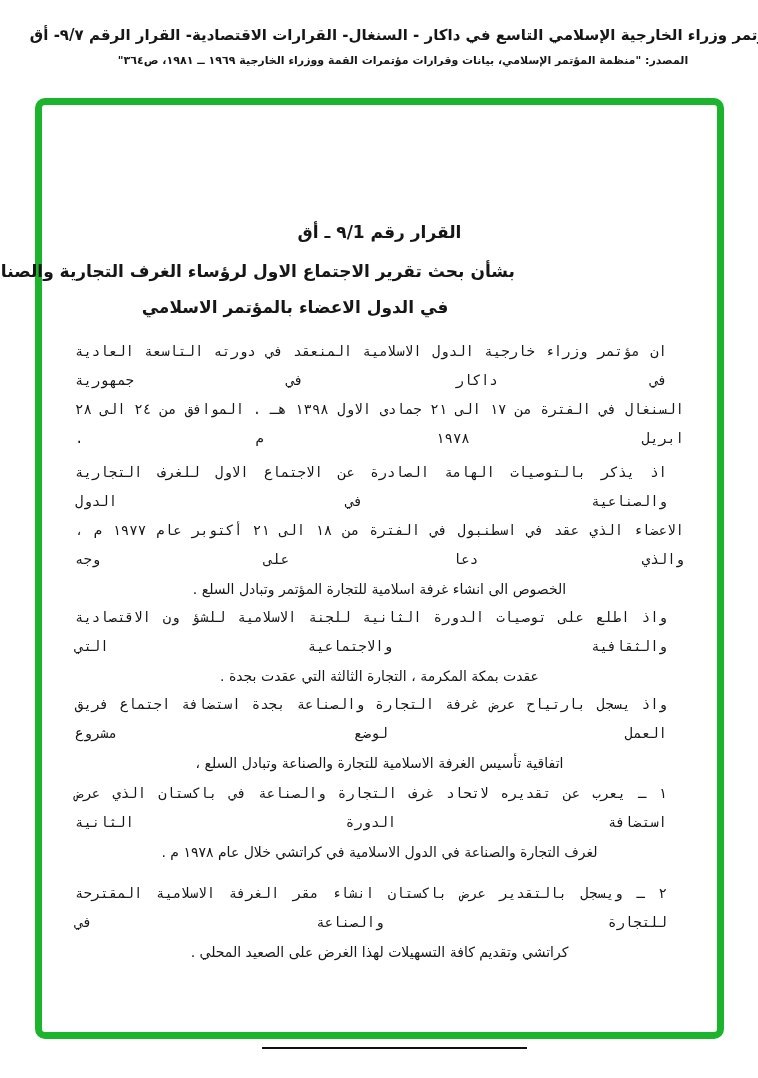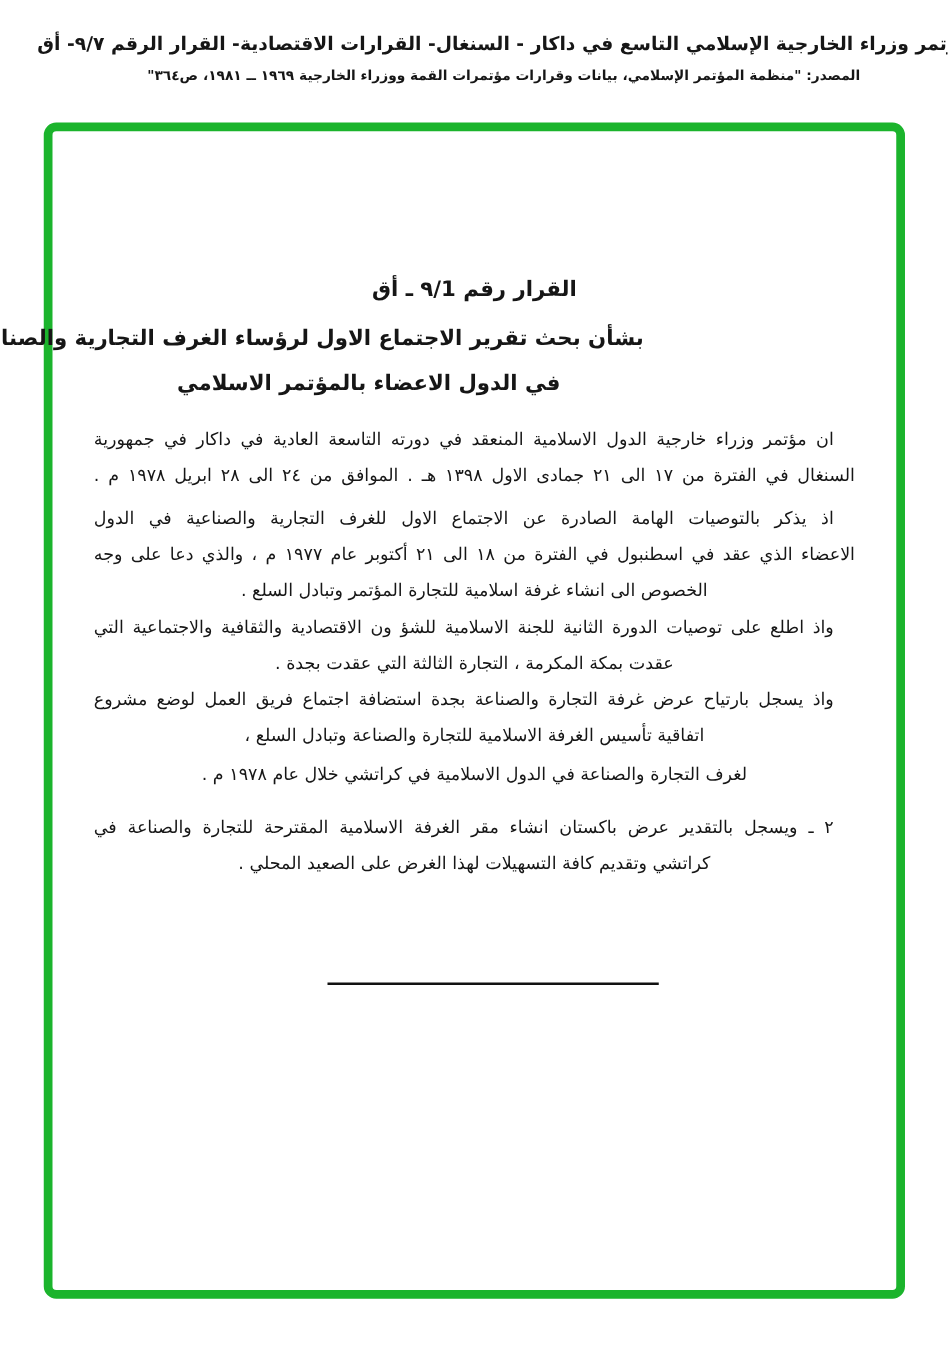--- a/index.html
+++ b/index.html
@@ -56,20 +56,21 @@
     font-size:17px;font-weight:bold;line-height:28px;
     text-align:center;white-space:nowrap;
   }
   .title-sub-line + .title-sub-line{margin-top:8px;}
 
   
   .para{font-size:14px;line-height:29px;}
   .para .jline{
     text-align:justify;
     text-align-last:justify;
+    font-family:Liberation Mono, monospace;
   }
   .para .cline{
     text-align:center;
     white-space:nowrap;
   }
   .ind{padding-right:17px;}
   .p1{margin-top:17px;}
   .p2{margin-top:5px;}
   .p3{margin-top:0;}
   .p4{margin-top:0;}
@@ -118,20 +119,21 @@
         <div class="jline ind">واذ اطلع على توصيات الدورة الثانية للجنة الاسلامية للشؤ ون الاقتصادية والثقافية والاجتماعية التي</div>
         <div class="cline">عقدت بمكة المكرمة ، التجارة الثالثة التي عقدت بجدة .</div>
       </div>
 
       <div class="para p4">
         <div class="jline ind">واذ يسجل بارتياح عرض غرفة التجارة والصناعة بجدة استضافة اجتماع فريق العمل لوضع مشروع</div>
         <div class="cline">اتفاقية تأسيس الغرفة الاسلامية للتجارة والصناعة وتبادل السلع ،</div>
       </div>
 
       <div class="para i1">
+        <div class="jline ind">١ ـ يعرب عن تقديره لاتحاد غرف التجارة والصناعة في باكستان الذي عرض استضافة الدورة الثانية</div>
         <div class="cline">لغرف التجارة والصناعة في الدول الاسلامية في كراتشي خلال عام ١٩٧٨ م .</div>
       </div>
 
       <div class="para i2">
         <div class="jline ind">٢ ـ ويسجل بالتقدير عرض باكستان انشاء مقر الغرفة الاسلامية المقترحة للتجارة والصناعة في</div>
         <div class="cline">كراتشي وتقديم كافة التسهيلات لهذا الغرض على الصعيد المحلي .</div>
       </div>
 
       <div class="divider"></div>
 

